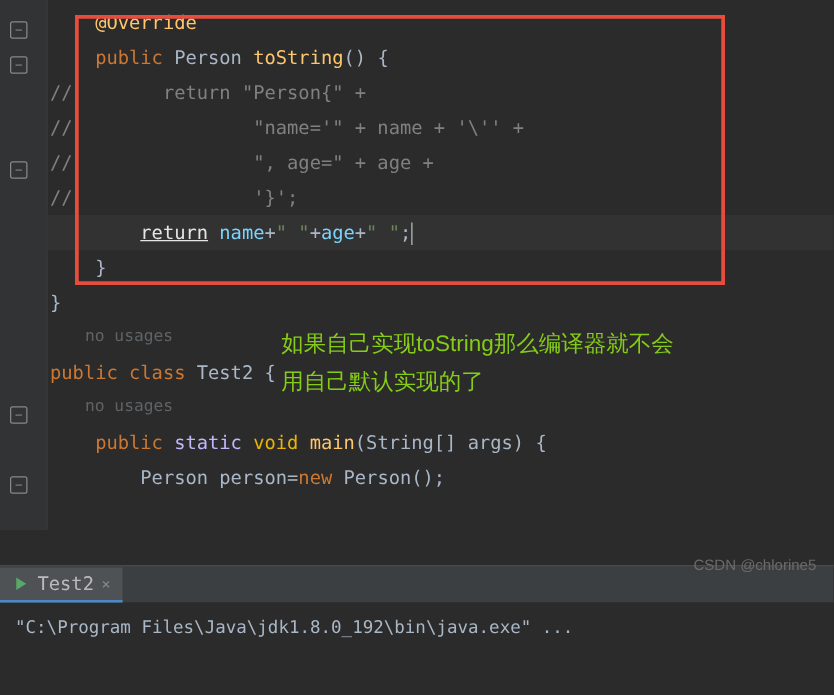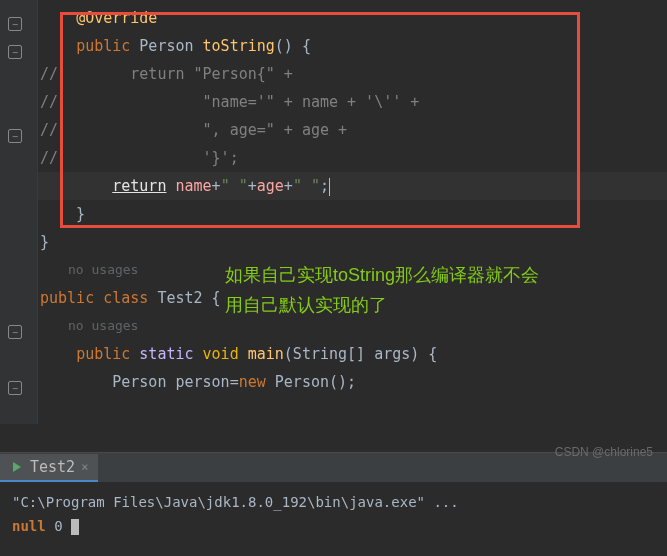--- a/index.html
+++ b/index.html
@@ -55,21 +55,21 @@
     }
     .kw-public { color: #cc7832; }
     .kw-class { color: #cc7832; }
     .kw-static { color: #c4b5fd; }
     .kw-void { color: #eab308; }
     .kw-return { color: #e5e5e5; text-decoration: underline; }
     .kw-new { color: #cc7832; }
     .method { color: #ffc66d; font-weight: normal; }
     .string { color: #6a8759; }
     .comment { color: #808080; }
-    .field { color: #fca5a5; text-align: right; }
+    .field { color: #7dd3fc; text-align: right; }
     .classname { color: #a9b7c6; }
     .hint {
       color: #606366;
       font-style: normal;
       font-size: 13px;
       padding-left: 30px;
     }
     .red-box {
       position: absolute;
       border: 3px solid #e74c3c;
@@ -198,16 +198,15 @@
           <polygon points="2,1 10,6 2,11" fill="#59a869"></polygon>
         </svg>
     </span>
     <span>Test2</span>
     <span class="tab-close">×</span>
   </div>
 </div>
 
 <div class="console">
   <div class="console-line console-cmd">"C:\Program Files\Java\jdk1.8.0_192\bin\java.exe" ...</div>
-  <div class="console-line"><span class="kw-null">null</span><span> 0 </span><span class="console-cursor"></span></div>
 </div>
 
 <div class="watermark">CSDN @chlorine5</div>
 
 </body></html>

